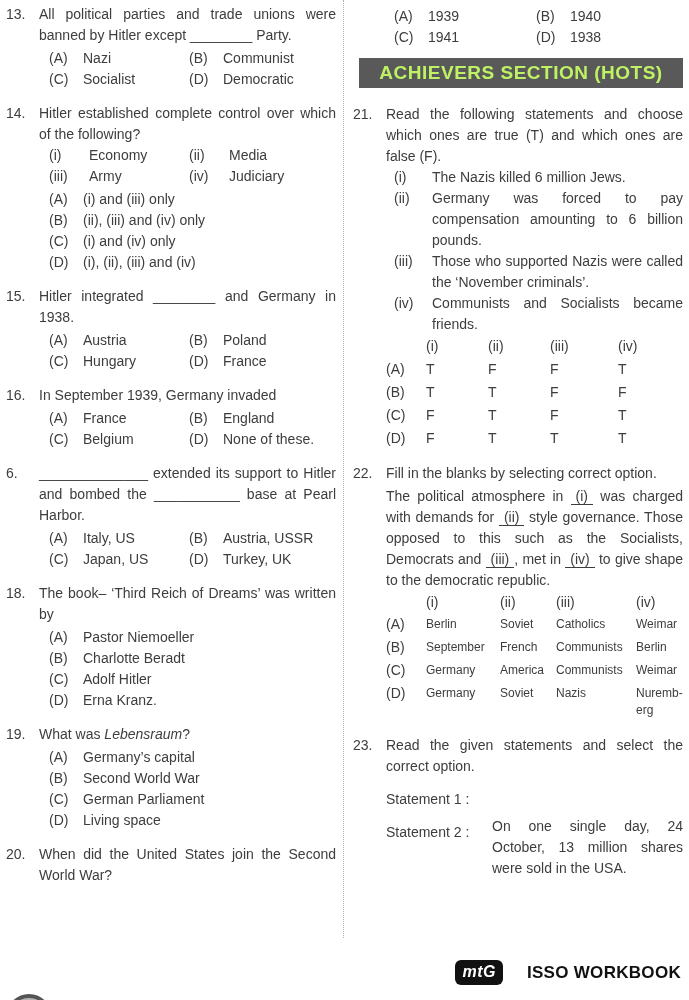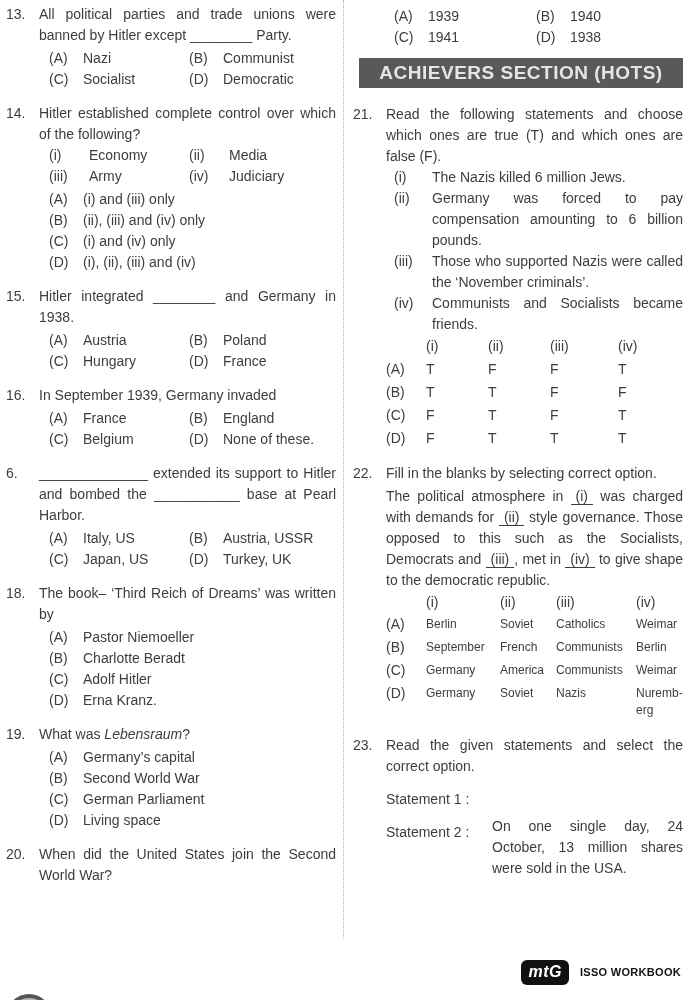--- a/index.html
+++ b/index.html
@@ -26,21 +26,21 @@
   .opt-grid-r { display:grid; grid-template-columns:142px 1fr; margin-left:8px; }
   .opt { display:flex; }
   .opt-label { width:34px; flex-shrink:0; }
   .opt-stack .opt { margin-left:10px; }
   .sub-grid { display:grid; grid-template-columns:140px 1fr; margin-left:10px; }
   .sub { display:flex; }
   .sub-label { width:40px; flex-shrink:0; }
   .italic { font-style:italic; }
 
   .banner {
-    background:#595959; color:#e5e5e5; text-align:center;
+    background:#595959; color:#bef264; text-align:center;
     font-weight:bold; font-size:19px; line-height:30px; height:30px;
     margin:10px 0 16px 6px; letter-spacing:0.5px;
   }
 
   .stmt { display:flex; margin-left:8px; }
   .stmt .sub-label { width:38px; }
   .stmt-text { flex:1; text-align:justify; }
 
   .tf-head, .tf-row { display:grid; grid-template-columns:40px 62px 62px 68px 1fr; margin-left:38px; line-height:23px; }
   .tf-head span, .tf-row span { display:block; }
@@ -59,28 +59,28 @@
   .footer-circle {
     position:absolute; left:6px; top:994px; width:46px; height:46px;
     border-radius:50%; border:4px solid #555555;
     background:radial-gradient(circle at 38% 30%, #ffffff 0%, #f2f2f2 55%, #cfcfcf 100%);
     box-shadow:inset 0 0 0 2px #b5b5b5;
     display:flex; align-items:center; justify-content:center;
     font-size:20px; color:#222;
   }
   .footer-brand {
     position:absolute; right:8px; top:960px;
-    display:flex; align-items:center; gap:11px;
+    display:flex; align-items:center; gap:24px;
   }
   .brand-logo {
     background:#111; color:#fff; font-weight:bold; font-style:italic;
     font-size:16px; line-height:22px; padding:1px 7px 2px 7px; border-radius:6px;
     letter-spacing:0.5px;
   }
-  .brand-text { font-weight:bold; font-size:11px; color:#111; letter-spacing:0.3px; }
+  .brand-text { font-weight:bold; font-size:17px; color:#111; letter-spacing:0.3px; }
 </style>
 </head>
 <body>
 
 <div class="page">
   <div class="divider"></div>
 
   <div class="col col-left">
 
     <div class="q">

